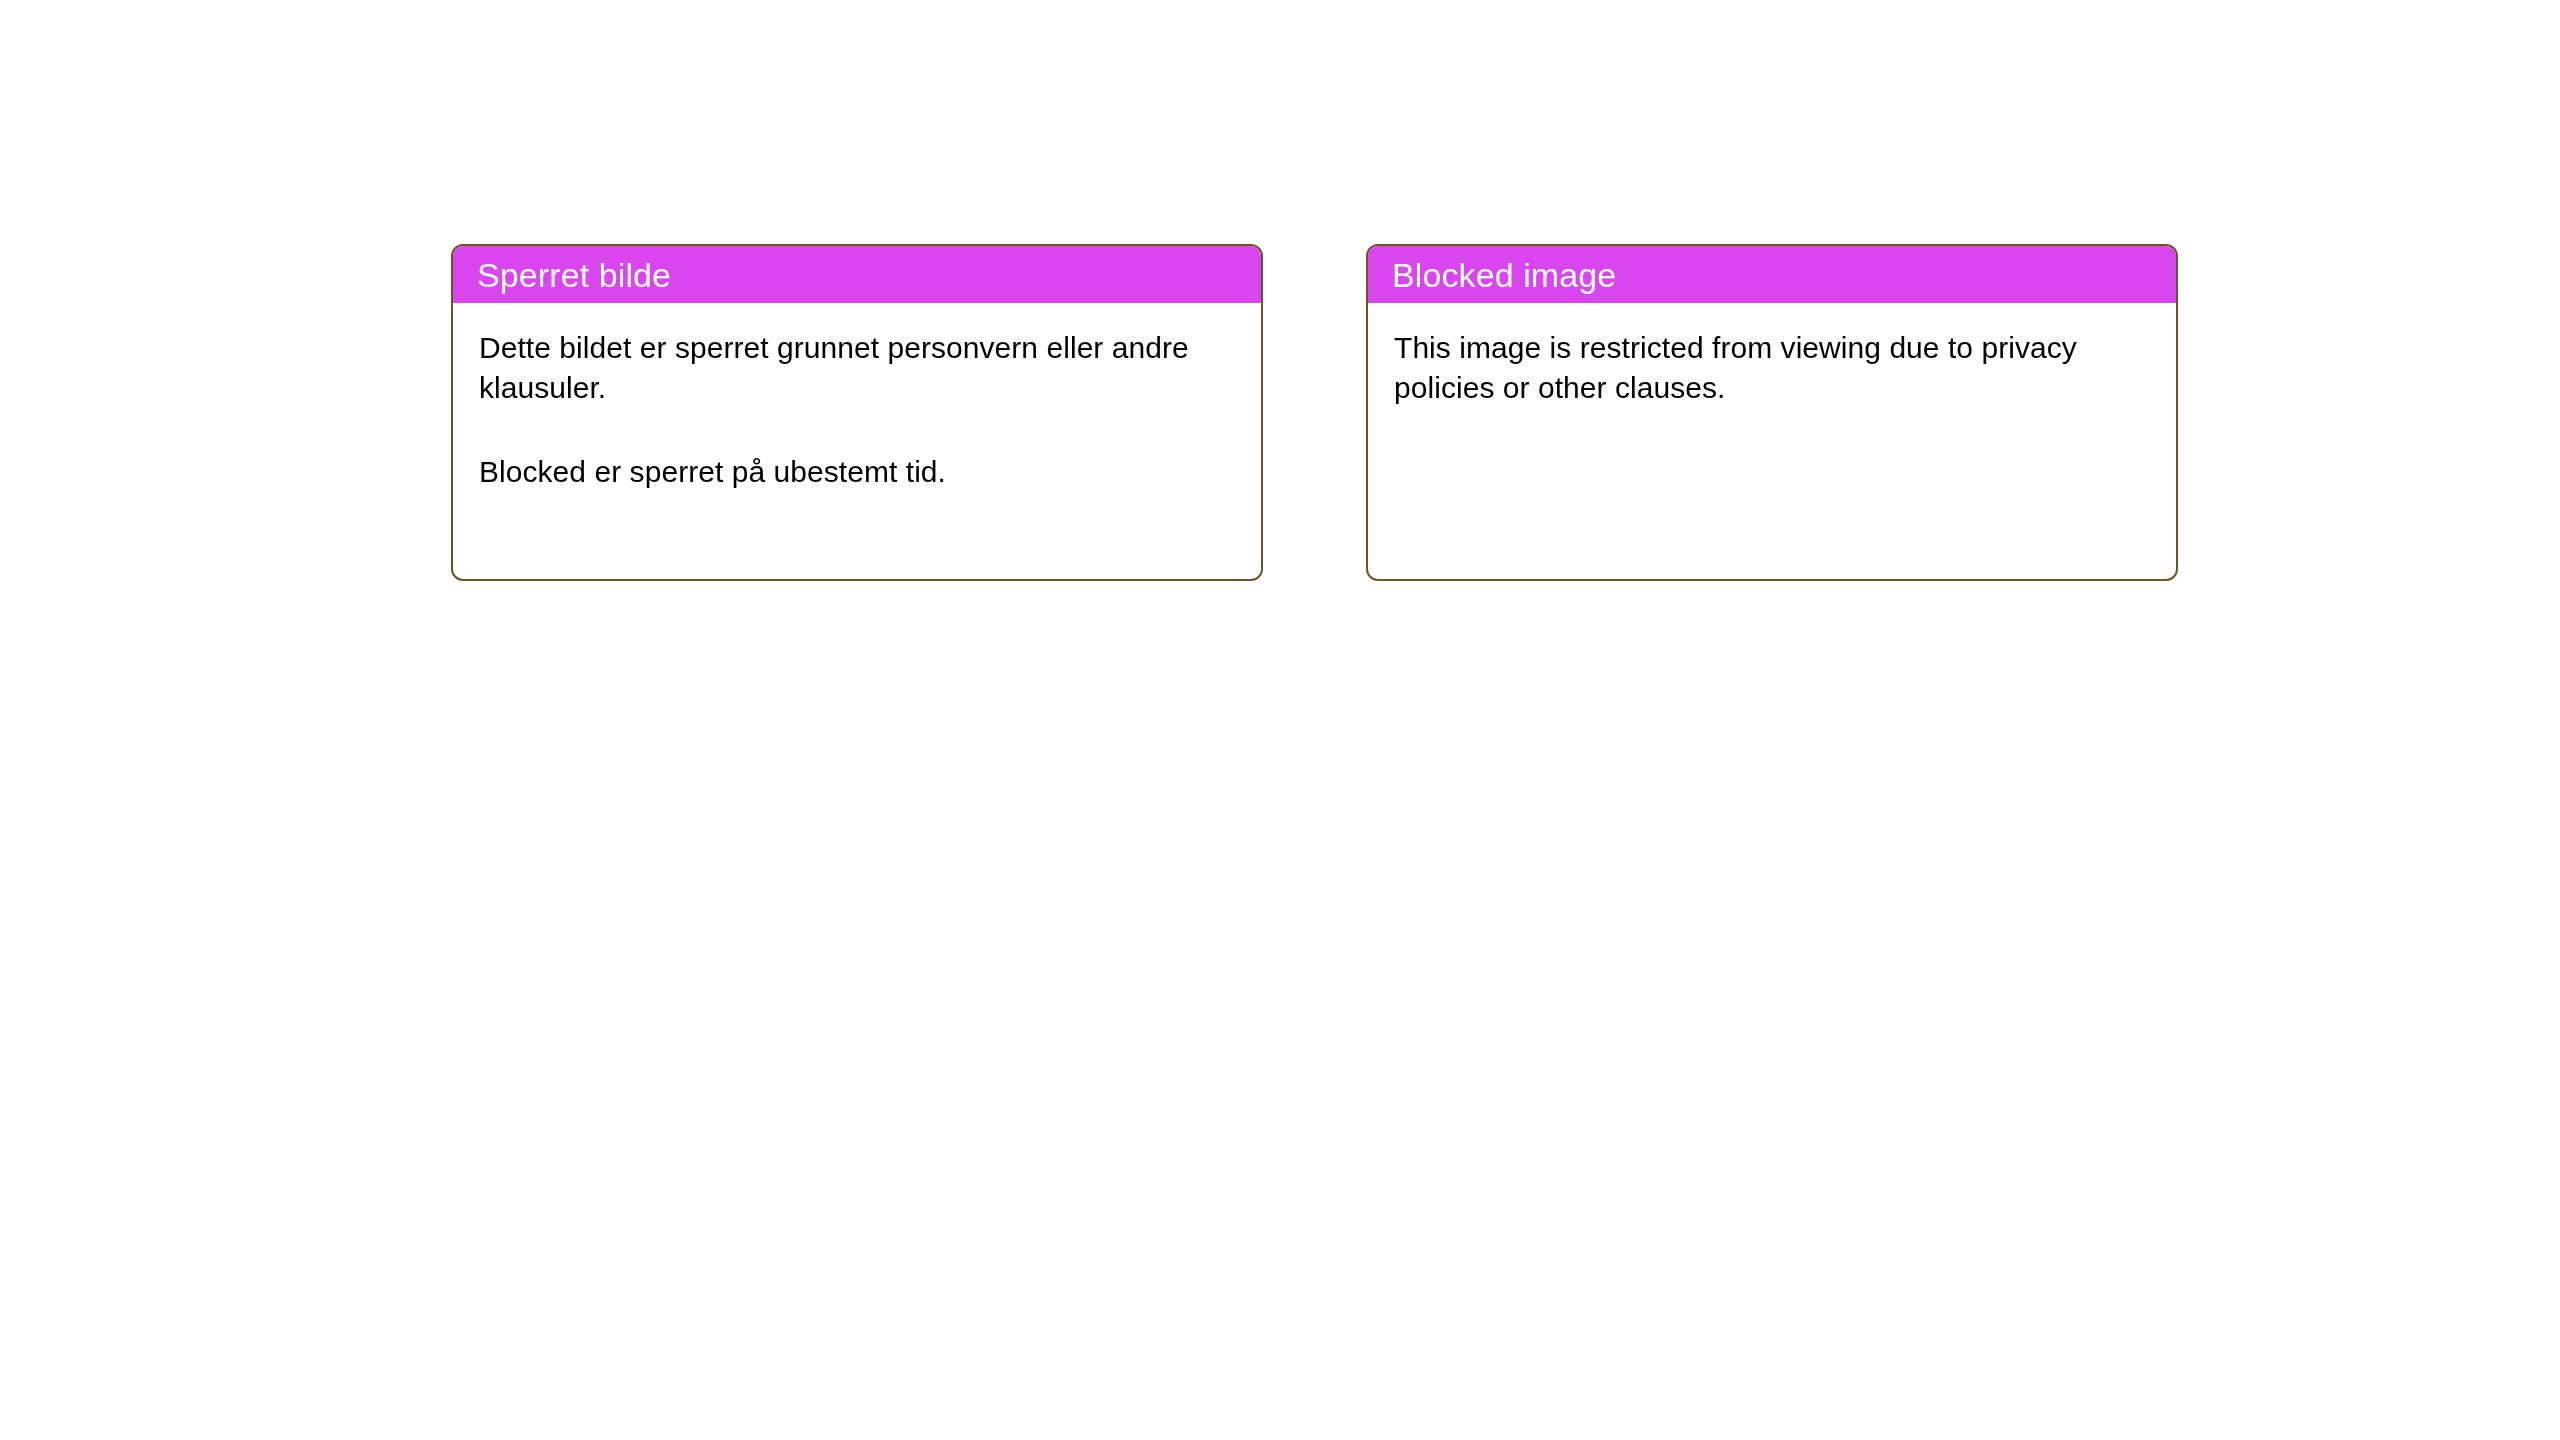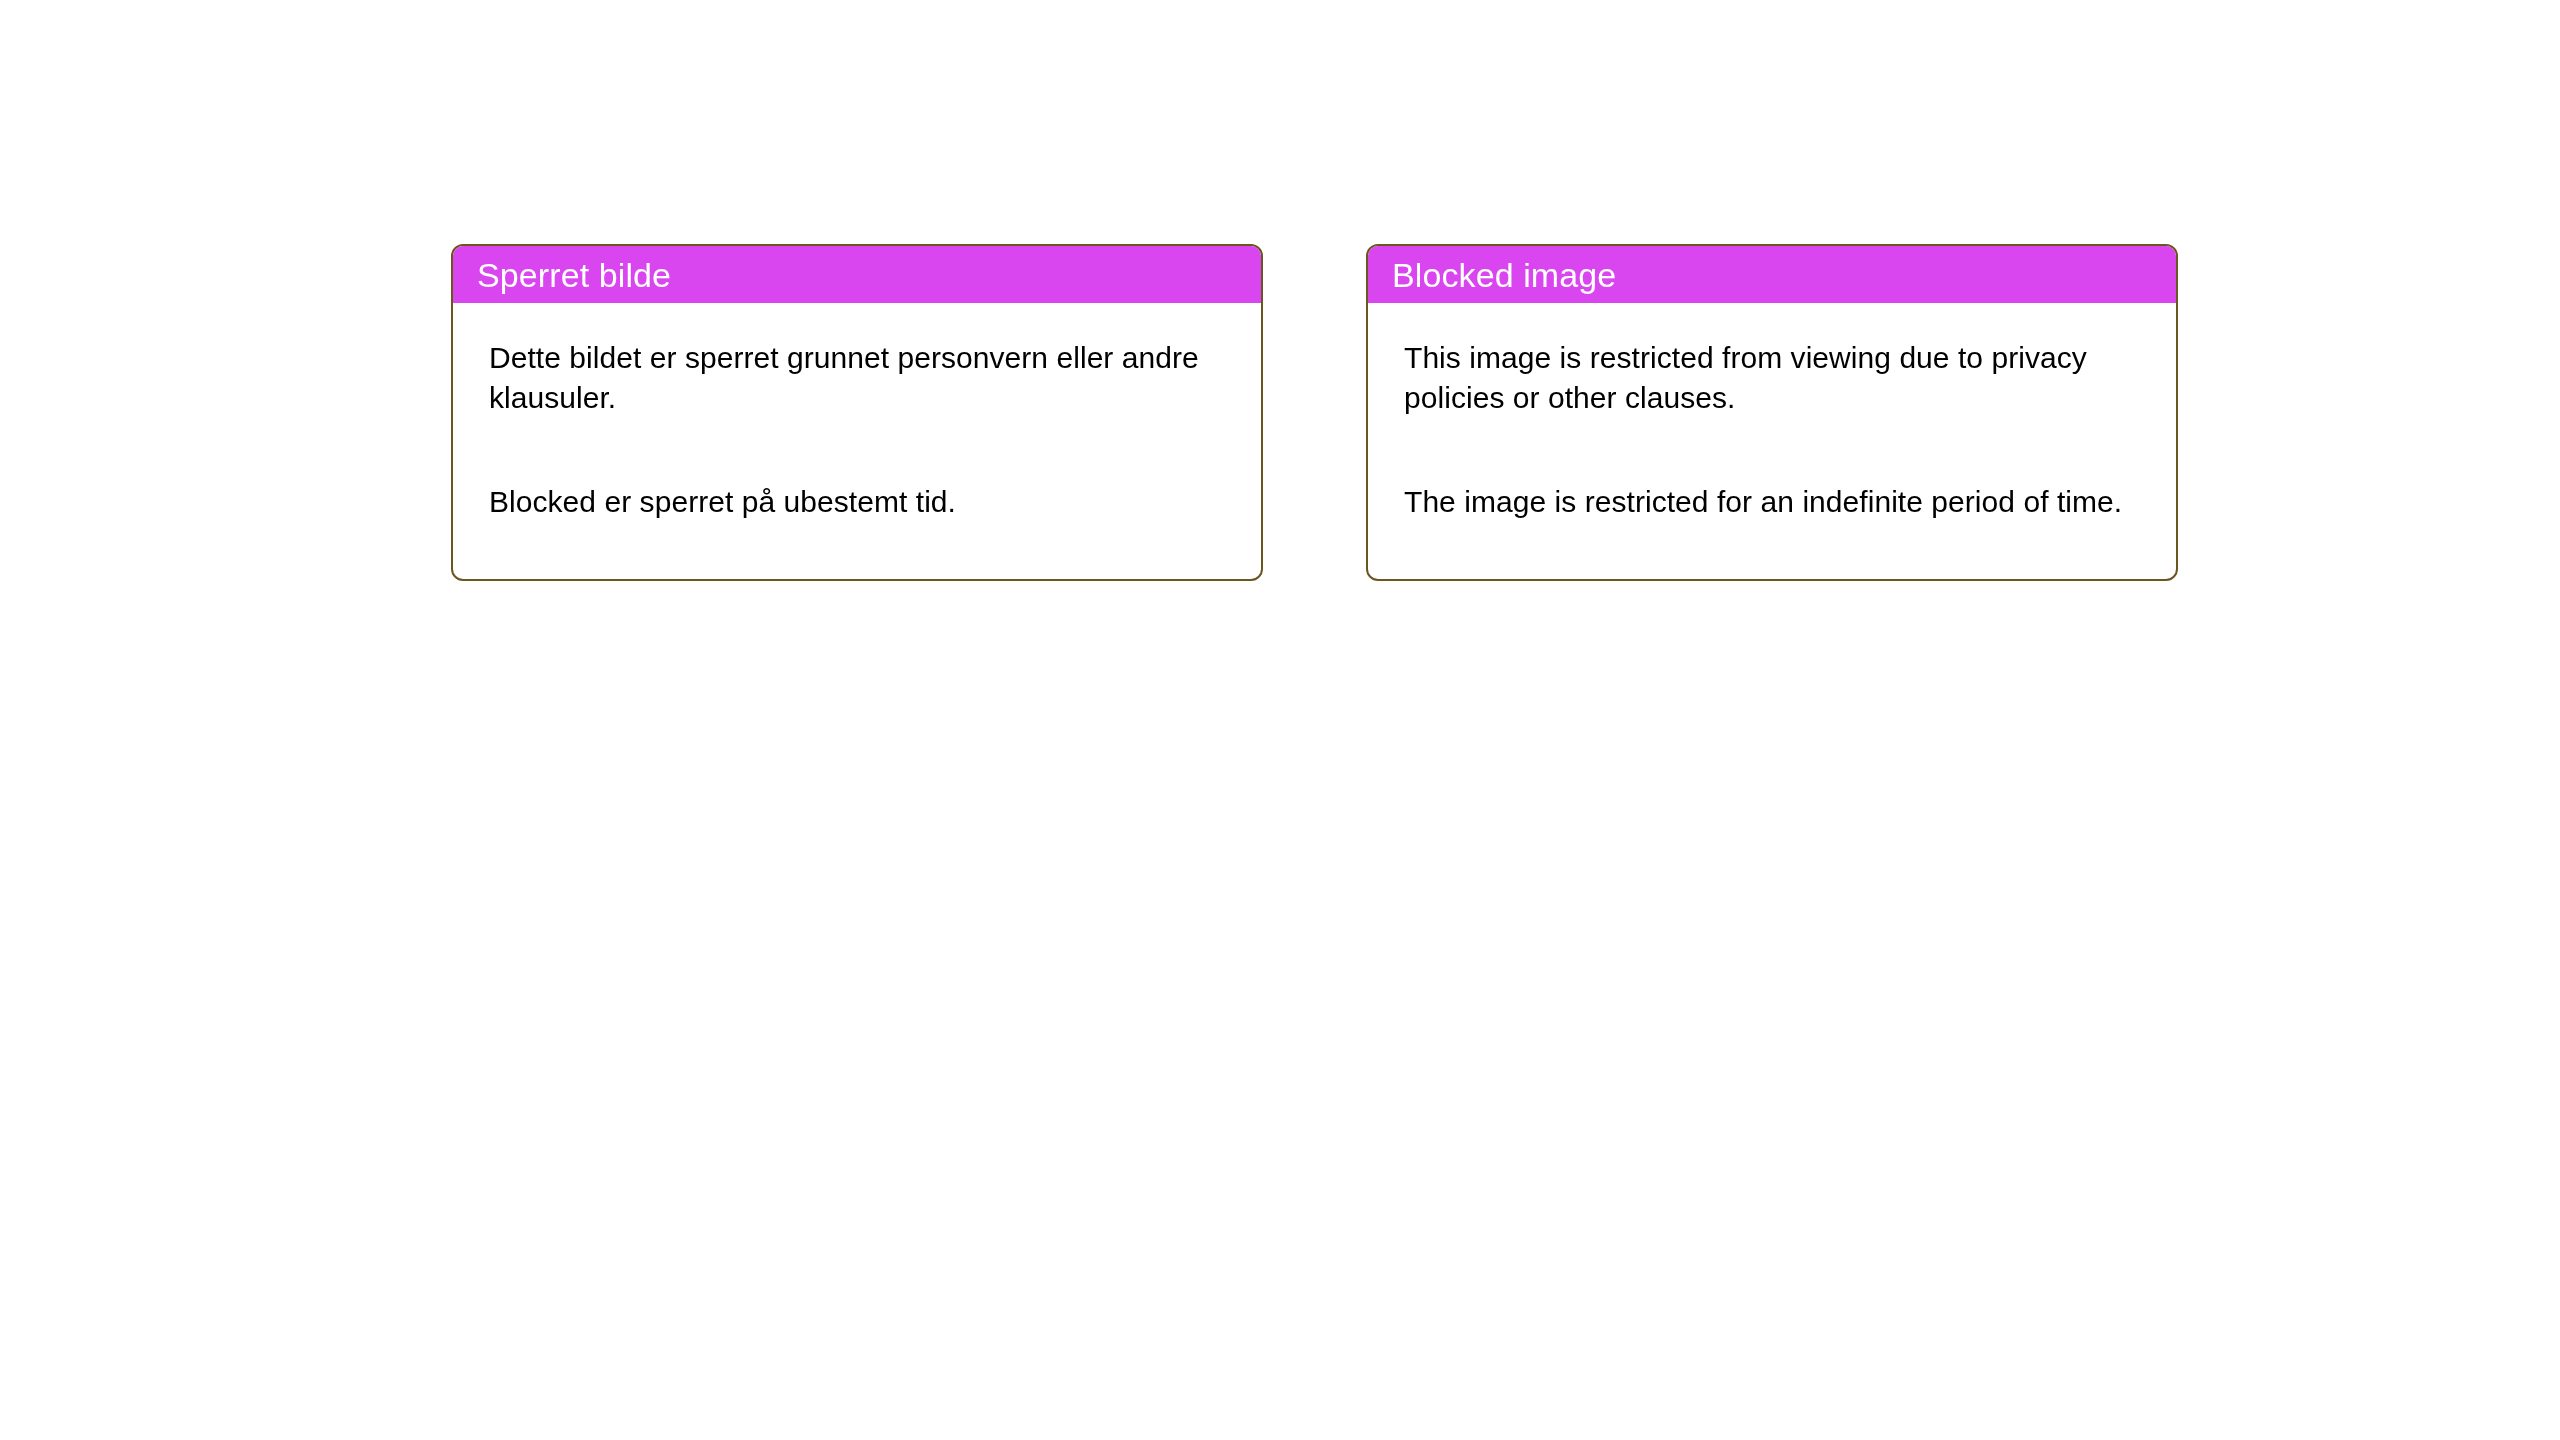--- a/index.html
+++ b/index.html
@@ -64,21 +64,21 @@
   .card-body {
     padding: 24px 28px 0 25px;
     box-sizing: border-box;
   }
 
   .body-paragraph {
     color: #000000;
     font-size: 30px;
     font-weight: 400;
     line-height: 1.33;
-    margin: 11px;
+    margin: 1px;
     letter-spacing: 0.05px;
   }
 
   .paragraph-gap {
     height: 42px;
   }
 </style>
 </head>
 <body>
 
@@ -95,17 +95,16 @@
     </div>
   </div>
 
   <div class="notice-card card-right">
     <div class="card-header">
       <span class="card-title">Blocked image</span>
     </div>
     <div class="card-body">
       <p class="body-paragraph">This image is restricted from viewing due to privacy policies or other clauses.</p>
       <div class="paragraph-gap"></div>
-      <p class="body-paragraph">The image is restricted for an indefinite period of time.</p>
     </div>
   </div>
 
 </div>
 
 </body></html>

